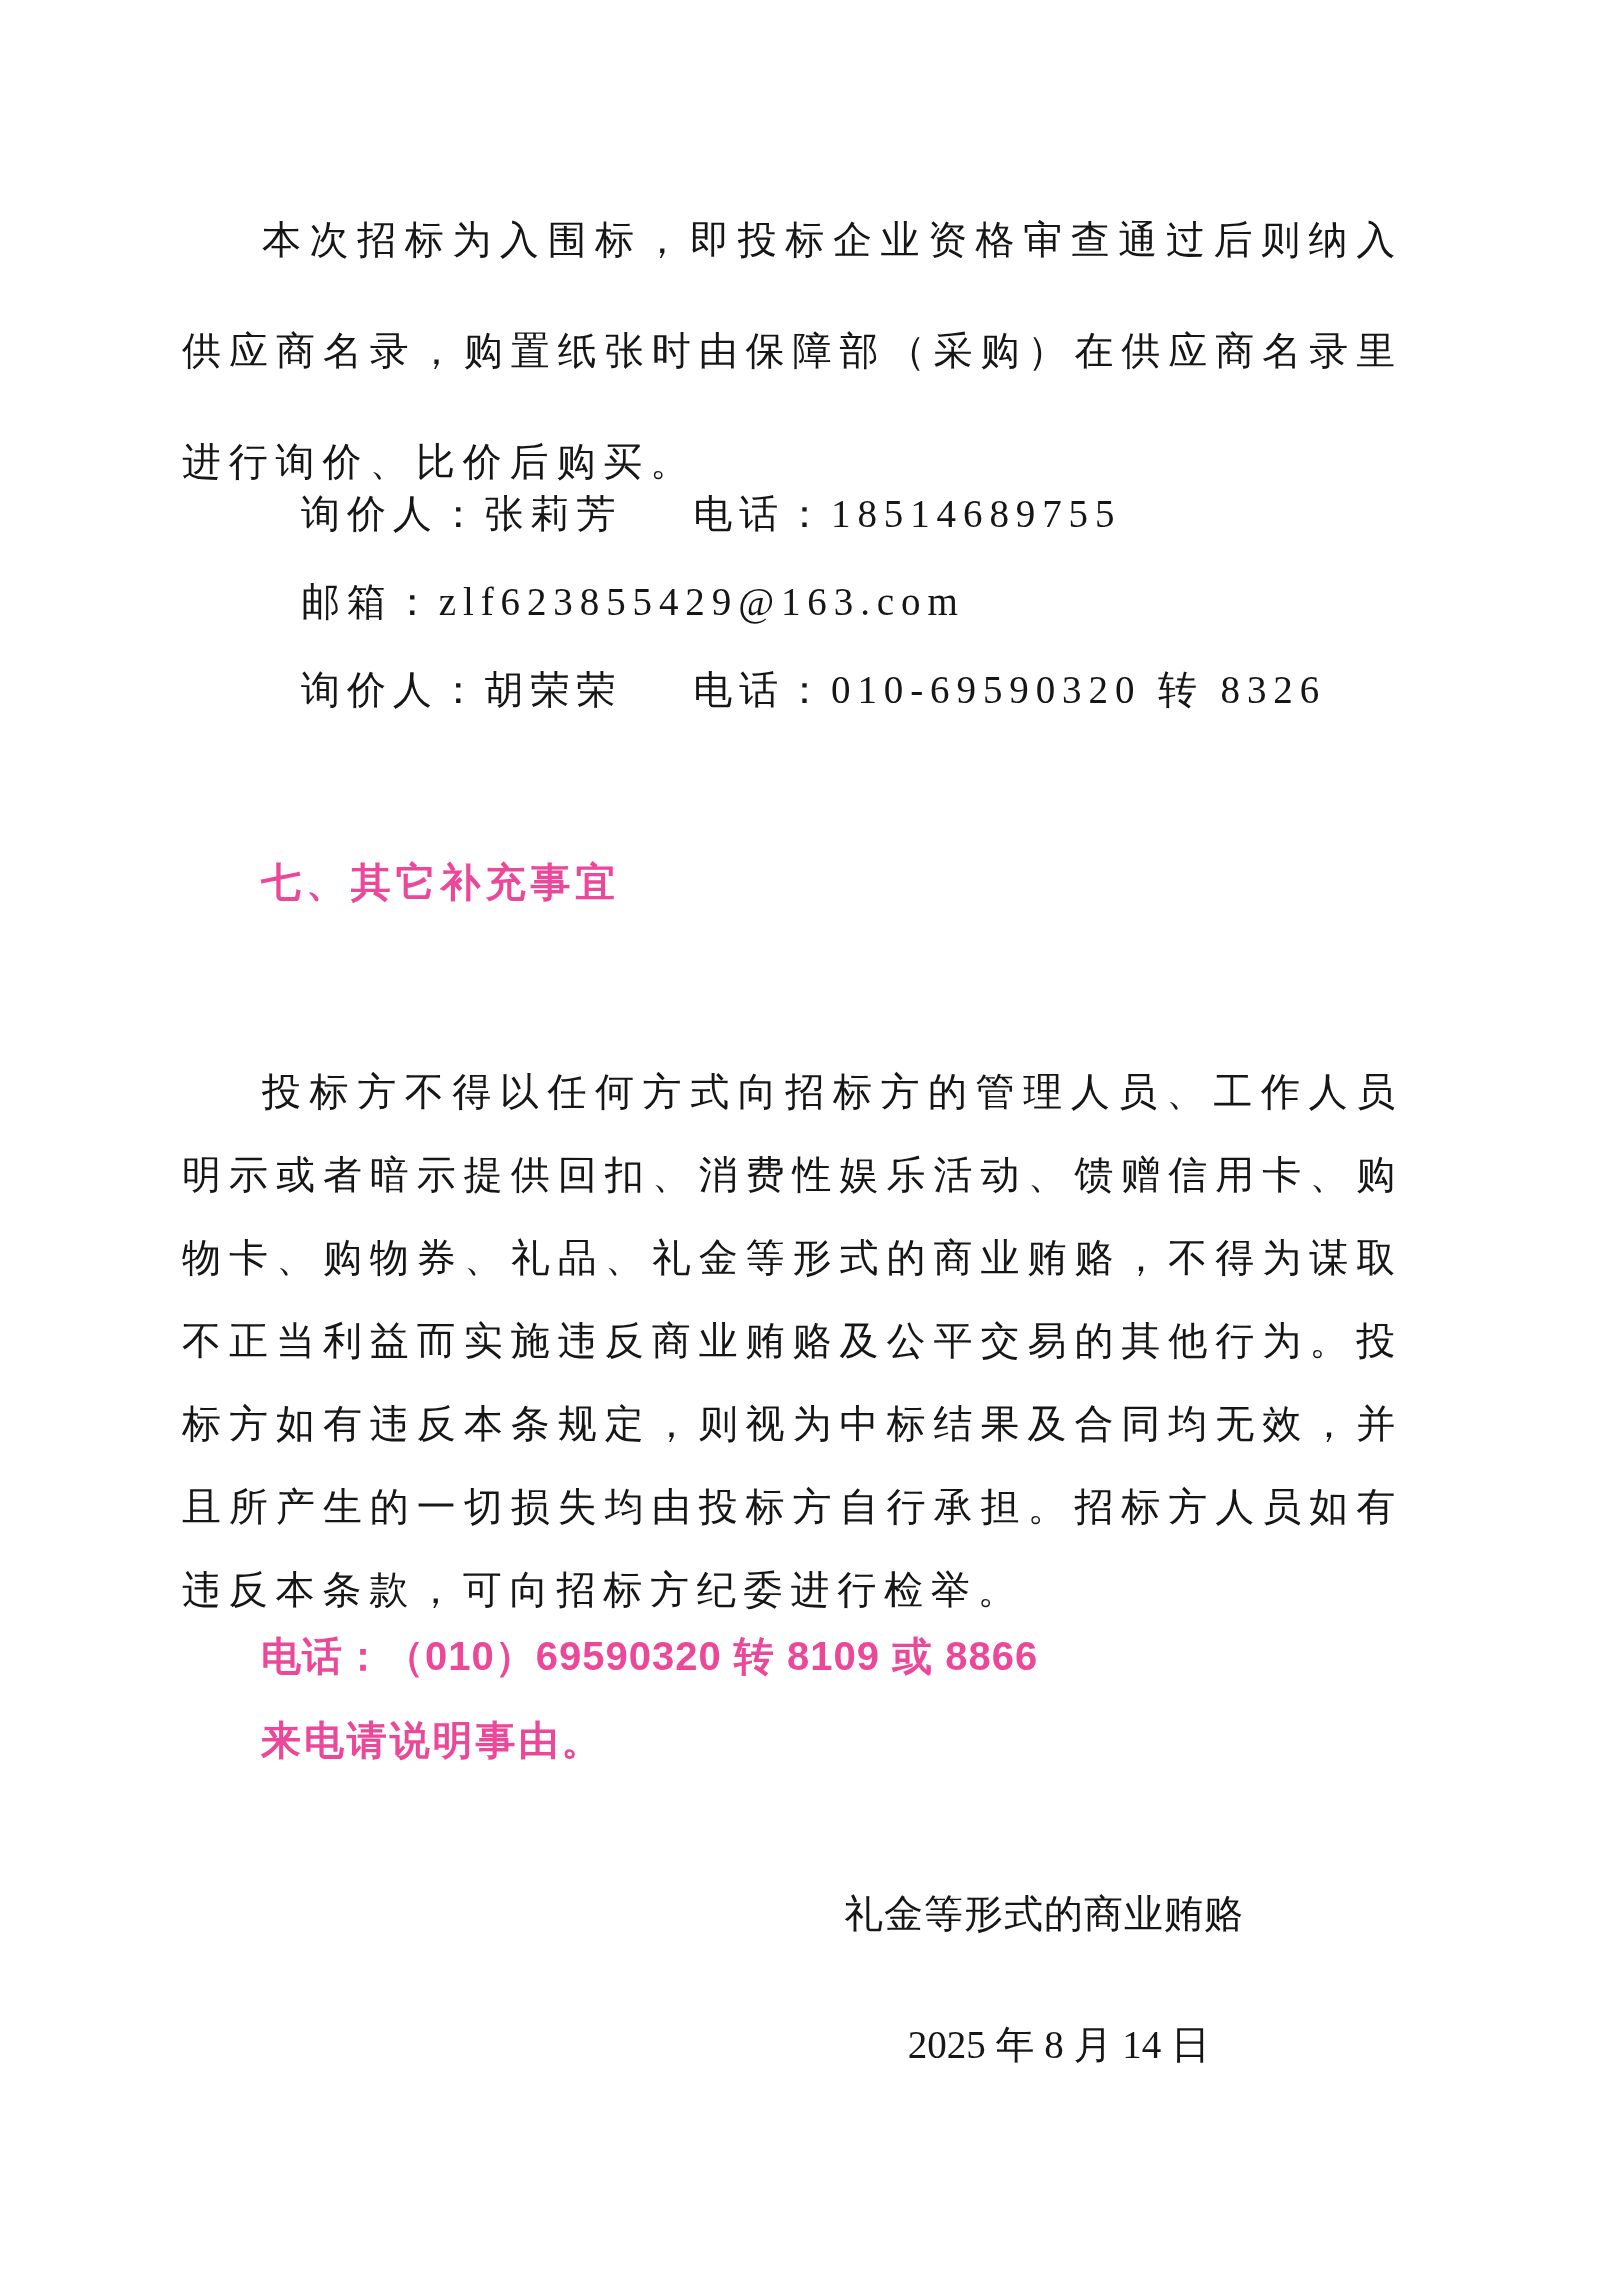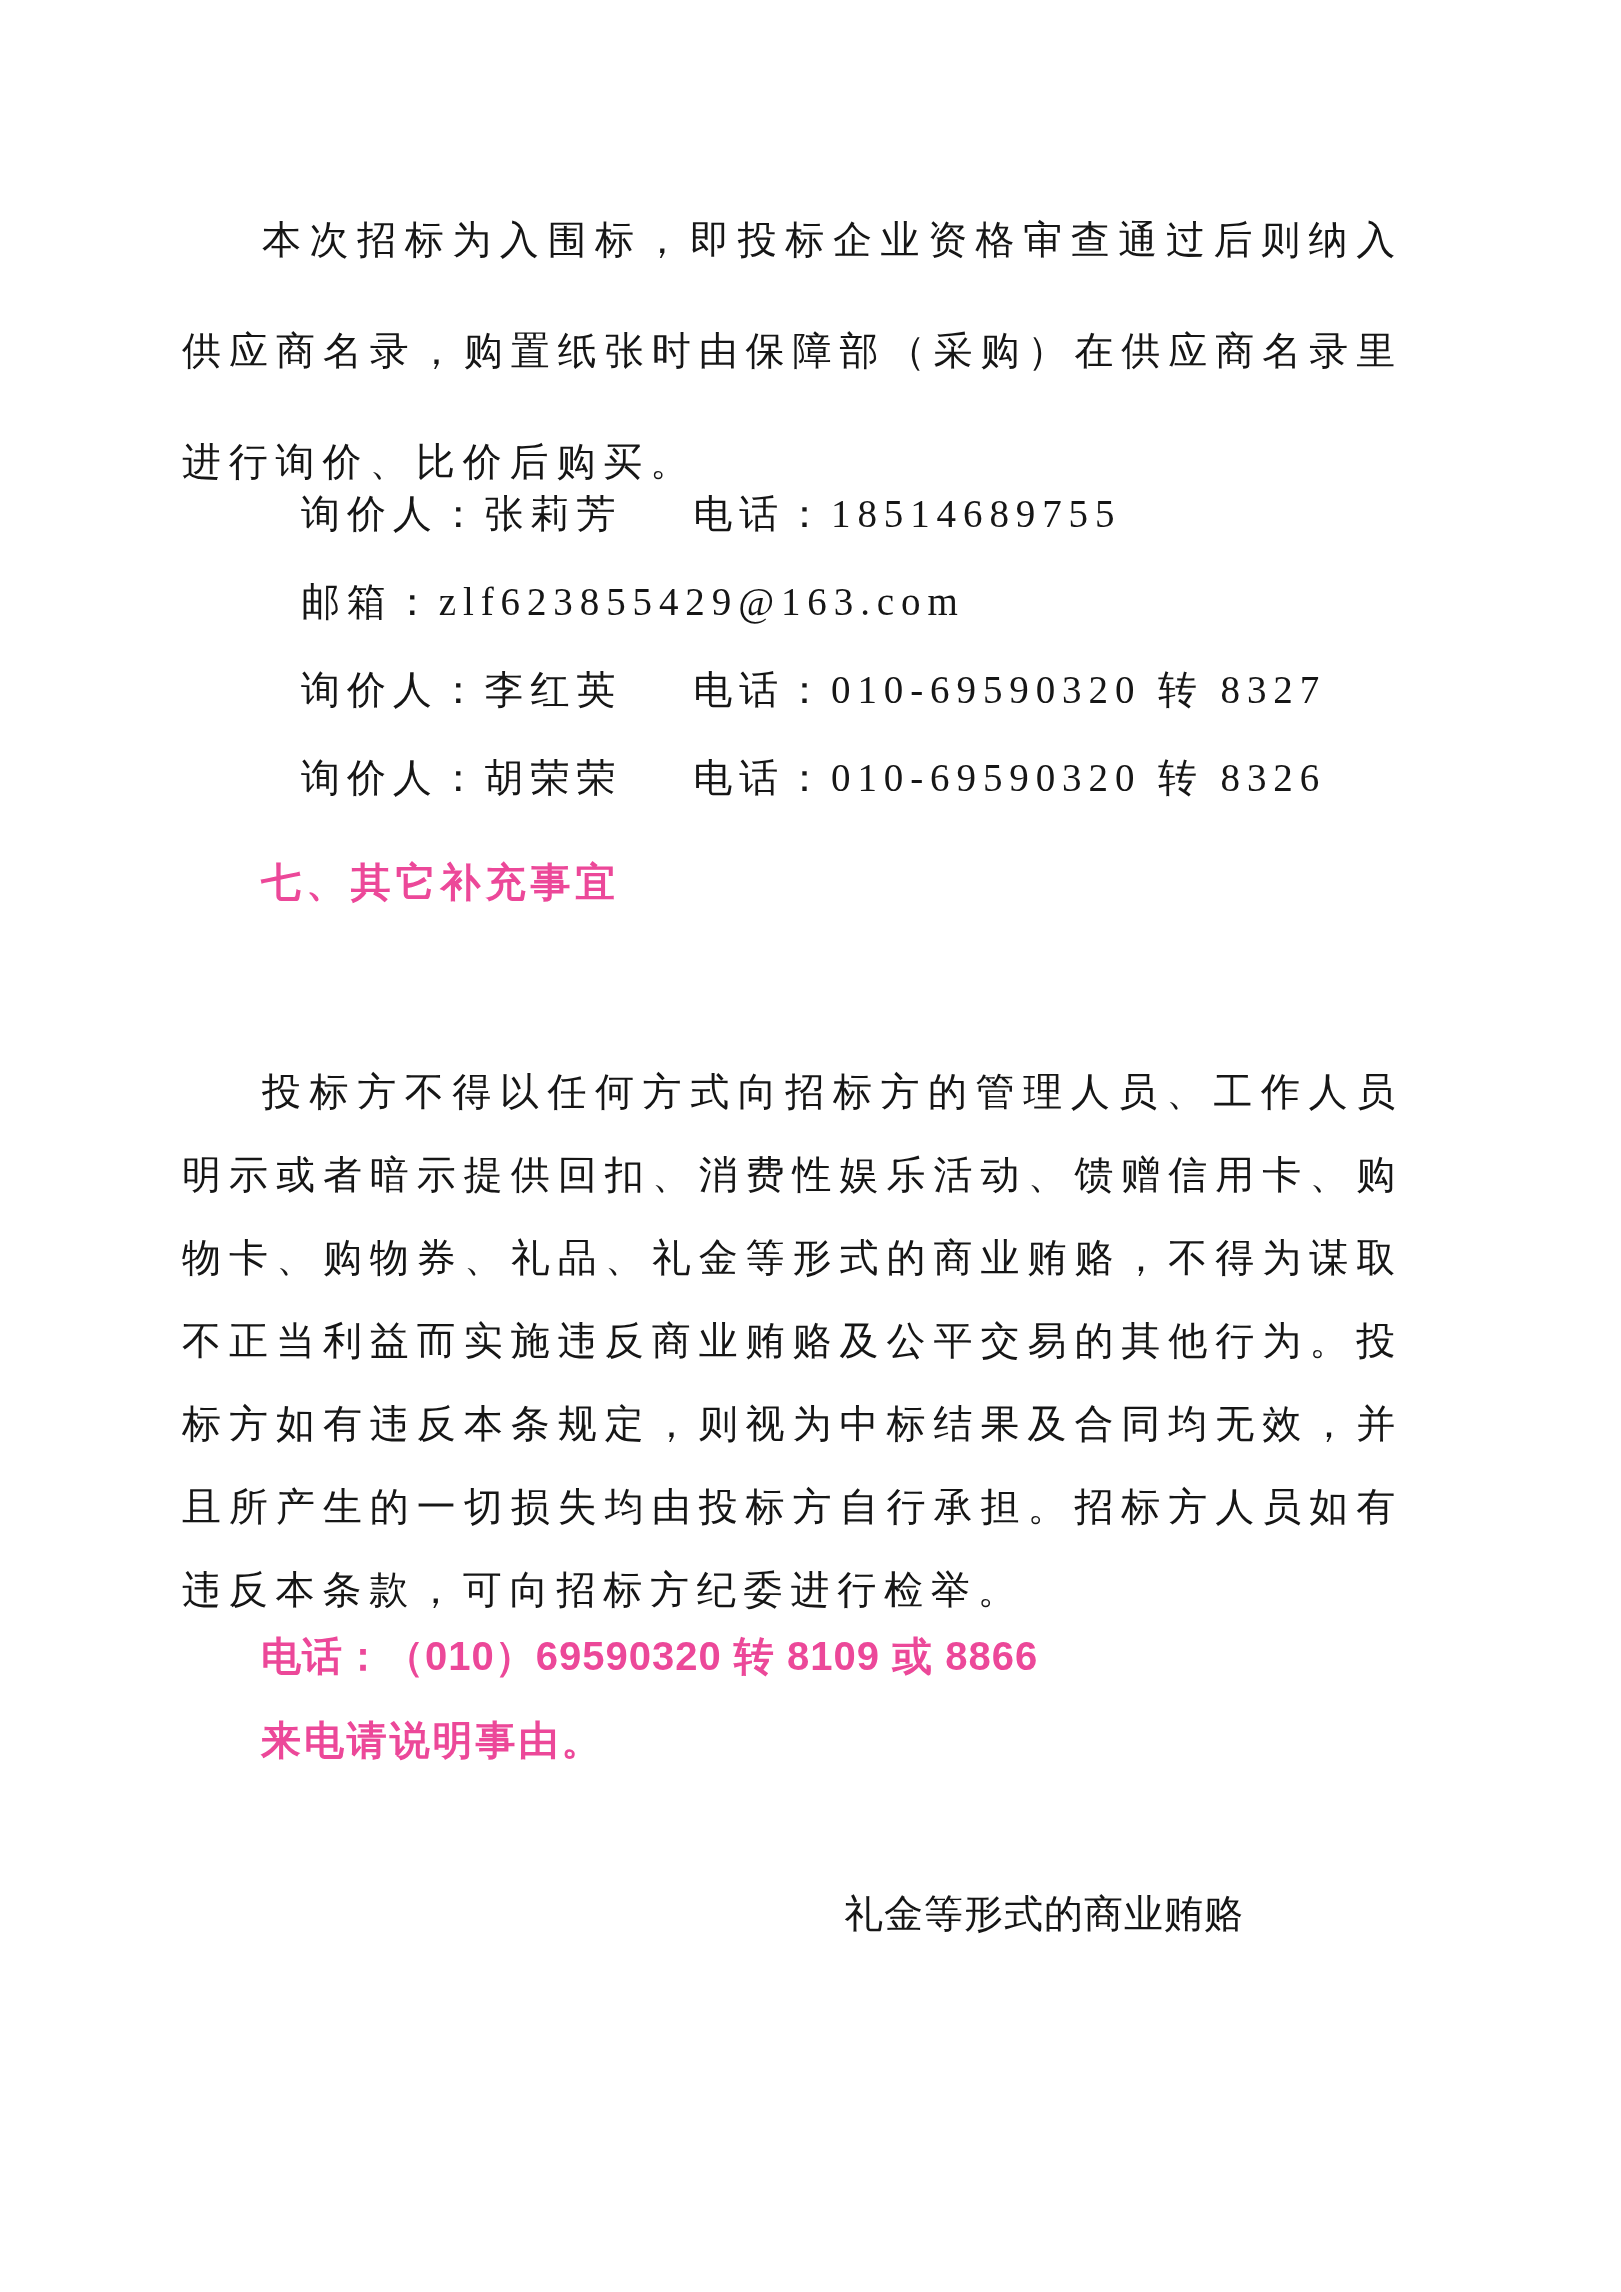--- a/index.html
+++ b/index.html
@@ -69,31 +69,31 @@
 </head>
 <body>
 
 <div class="page">
 
   <div class="abs body-just p1">本次招标为入围标，即投标企业资格审查通过后则纳入供应商名录，购置纸张时由保障部（采购）在供应商名录里进行询价、比价后购买。</div>
 
   <div class="abs contact-block">
     <div class="contact-row"><span>询价人：张莉芳</span><span class="gap"></span><span>电话：18514689755</span></div>
     <div class="contact-row"><span>邮箱：zlf623855429@163.com</span></div>
-    <div class="contact-row"><span>询价人：李红英</span><span class="gap"></span><span>电话：010-69590320 转 8327</span></div>
     <div class="contact-row"><span>询价人：胡荣荣</span><span class="gap"></span><span>电话：010-69590320 转 8326</span></div>
   </div>
 
   <div class="abs sans-bold heading">七、其它补充事宜</div>
 
 
   <div class="abs p2">投标方不得以任何方式向招标方的管理人员、工作人员明示或者暗示提供回扣、消费性娱乐活动、馈赠信用卡、购物卡、购物券、礼品、礼金等形式的商业贿赂，不得为谋取不正当利益而实施违反商业贿赂及公平交易的其他行为。投标方如有违反本条规定，则视为中标结果及合同均无效，并且所产生的一切损失均由投标方自行承担。招标方人员如有违反本条款，可向招标方纪委进行检举。</div>
 
   <div class="abs sans-bold hotline">电话：（010）69590320 转 8109 或 8866</div>
 
   <div class="abs sans-bold hotline-note">来电请说明事由。</div>
 
   <div class="abs company">礼金等形式的商业贿赂</div>
 
+  <div class="abs sigdate">2025 年 8 月 14 日</div>
 
 
 </div>
 
 
 </body></html>

